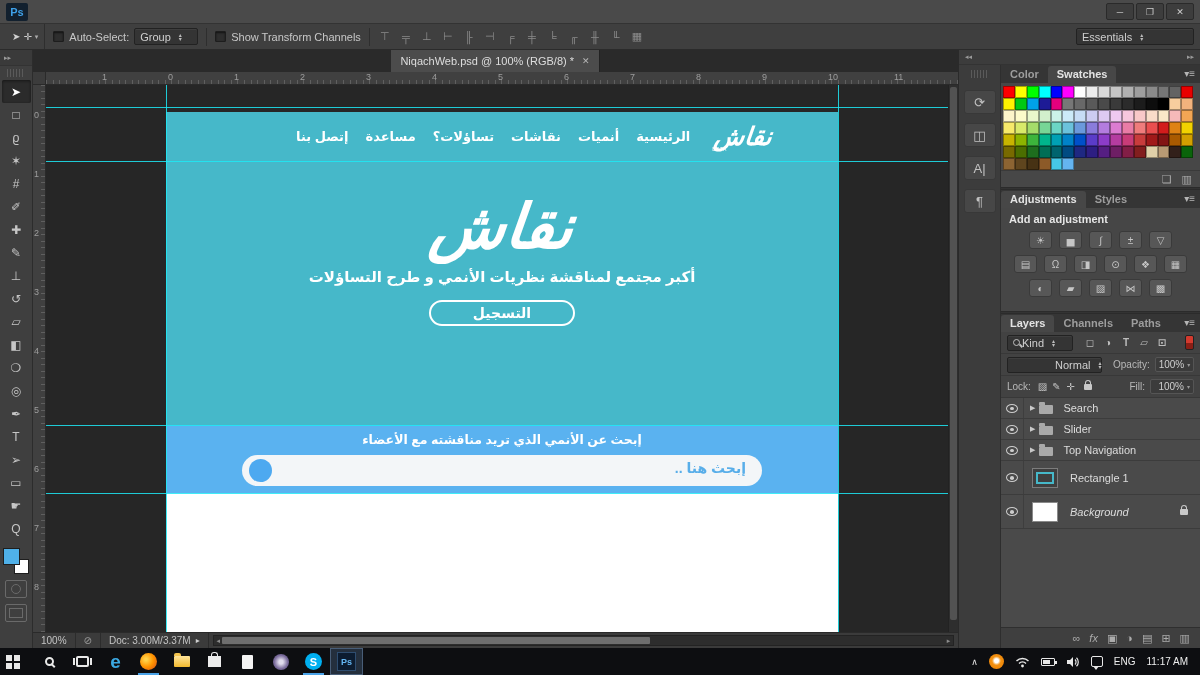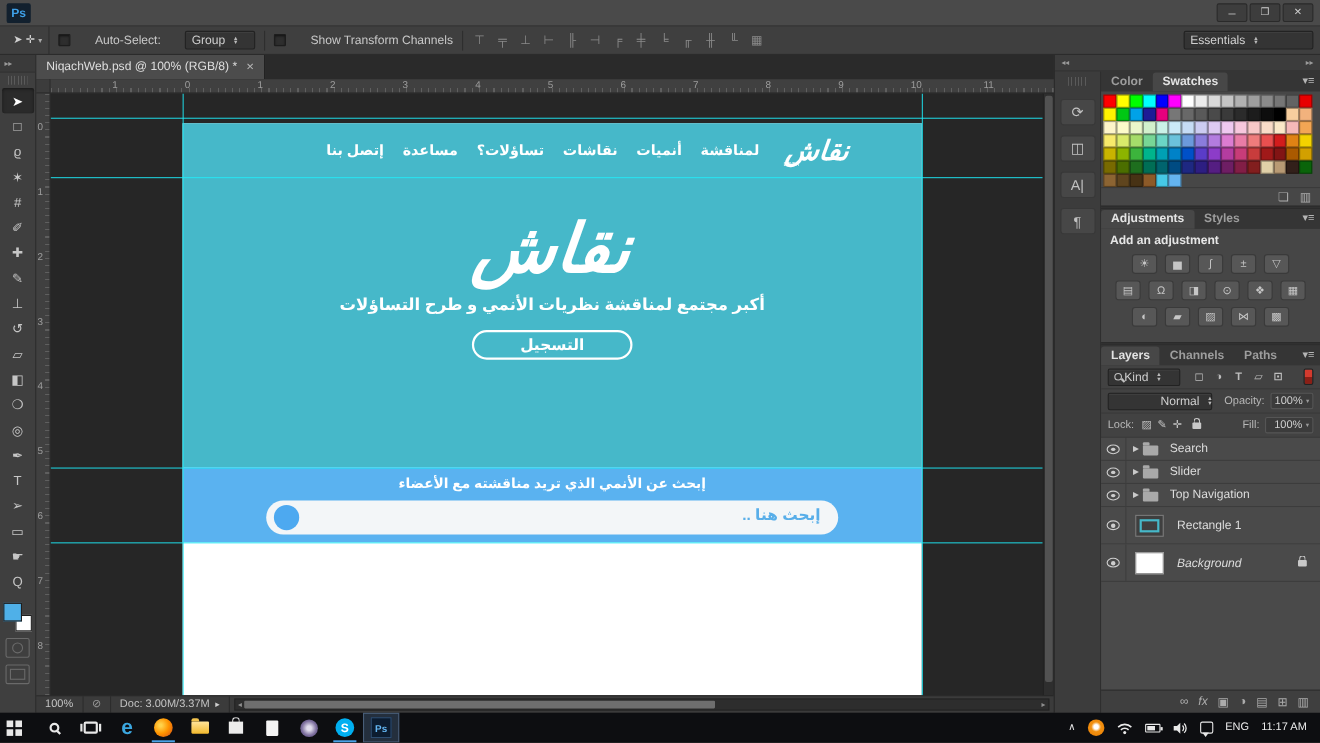--- a/index.html
+++ b/index.html
@@ -13,21 +13,21 @@
   .menu-item{color:#d6d6d6;font-size:12px;padding:3px 10px;cursor:default;}
   .win-controls{margin-left:auto;display:flex;gap:2px;}
   .winbtn{width:28px;height:17px;background:#3d3d3d;border:1px solid #2a2a2a;color:#cfcfcf;font-size:9px;display:flex;align-items:center;justify-content:center;border-radius:2px;}
 
   
   .optionsbar{height:26px;background:#3f3f3f;border-bottom:1px solid #2b2b2b;display:flex;align-items:center;padding:0 6px;gap:8px;flex:0 0 26px;font-size:11px;color:#c8c8c8;}
   .tool-preset{display:flex;align-items:center;gap:3px;padding:0 6px;border-right:1px solid #2e2e2e;height:100%;}
   .mv-glyph{color:#d0d0d0;font-size:10px;}
   .dn-arrow{font-size:7px;color:#aaa;}
   .cb{width:11px;height:11px;background:#2e2e2e;border:1px solid #1d1d1d;box-shadow:inset 0 1px 2px rgba(0,0,0,.6);border-radius:1px;}
-  .opt-group{display:flex;align-items:center;gap:22px;}
+  .opt-group{display:flex;align-items:center;gap:5px;}
   .sel{display:flex;align-items:center;background:#343434;border:1px solid #222;height:17px;padding:0 5px;color:#cfcfcf;font-size:11px;border-radius:2px;box-shadow:inset 0 1px 0 rgba(255,255,255,.05);}
   .sel .spin{display:flex;flex-direction:column;margin-left:8px;}
   .sel .spin::before{content:"▴";font-size:6px;line-height:4px;color:#bbb;}
   .sel .spin::after{content:"▾";font-size:6px;line-height:4px;color:#bbb;}
   .vsep{width:1px;height:18px;background:#2e2e2e;}
   .align-icons{display:flex;gap:7px;align-items:center;}
   .align-ico{color:#8b8b8b;font-size:11px;width:14px;text-align:center;}
   .workspace-sel{margin-left:auto;width:118px;}
 
   
@@ -43,21 +43,21 @@
   .tool.active .tglyph{color:#fff;}
   .chips{position:relative;width:26px;height:26px;margin-top:8px;}
   .chip-bg{position:absolute;right:0;bottom:0;width:15px;height:15px;background:#fff;border:1px solid #1e1e1e;}
   .chip-fg{position:absolute;left:0;top:0;width:17px;height:17px;background:#4fb0e8;border:1px solid #1e1e1e;}
   .mini-ico{width:22px;height:18px;margin-top:6px;border:1px solid #6a6a6a;border-radius:2px;position:relative;}
   .mini-ico.qmask::after{content:"";position:absolute;inset:3px 5px;border:1px solid #6a6a6a;border-radius:50%;}
   .mini-ico.smode::after{content:"";position:absolute;inset:3px;border:1px solid #6a6a6a;}
 
   
   .center{flex:1;display:flex;flex-direction:column;min-width:0;}
-  .tabbar{height:22px;background:#2a2a2a;display:flex;align-items:flex-end;flex:0 0 22px;}
+  .tabbar{height:22px;background:#2a2a2a;display:flex;align-items:flex-end;flex:0 0 22px;justify-content:center;}
   .doctab{height:22px;background:#4c4c4c;color:#dedede;font-size:11px;display:flex;align-items:center;gap:8px;padding:0 9px;border-right:1px solid #222;}
   .tab-close{color:#b5b5b5;font-size:9px;}
   .rulerrow{height:13px;display:flex;flex:0 0 13px;}
   .rcorner{width:13px;height:13px;background:#3c3c3c;border-right:1px solid #2a2a2a;border-bottom:1px solid #2a2a2a;flex:0 0 13px;}
   .hruler{flex:1;position:relative;background:#404040;border-bottom:1px solid #2a2a2a;overflow:hidden;}
   .hruler::after{content:"";position:absolute;left:0;right:0;bottom:0;height:4px;background:repeating-linear-gradient(90deg,#5f5f5f 0 1px,transparent 1px 6.6px);}
   .hnum{position:absolute;top:0;font-size:9px;color:#9d9d9d;transform:translateX(2px);}
   .canvasrow{flex:1;display:flex;min-height:0;}
   .vruler{width:13px;position:relative;background:#404040;border-right:1px solid #2a2a2a;flex:0 0 13px;overflow:hidden;}
   .vruler::after{content:"";position:absolute;top:0;bottom:0;right:0;width:4px;background:repeating-linear-gradient(180deg,#5f5f5f 0 1px,transparent 1px 6.5px);}
@@ -363,21 +363,21 @@
           </div>
         <div class="canvas" id="canvas" style="--guide: #1de9f6;">
 
           <div class="doc" dir="rtl" style="--teal: #46b8c9; --band: #5ab2f0;">
             <div class="site-nav">
               <span class="site-logo-wrap">
                 <span class="site-logo-txt">نقاش</span>
                 <span class="beta">BETA</span>
               </span>
               <div class="nav-menu" id="nav-menu">
-                  <span class="nav-item">لمناقشة</span>
+                  <span class="nav-item">الرئيسية</span>
                   <span class="nav-item">أنميات</span>
                   <span class="nav-item">نقاشات</span>
                   <span class="nav-item">تساؤلات؟</span>
                   <span class="nav-item">مساعدة</span>
                   <span class="nav-item">إتصل بنا</span>
                 </div>
             </div>
             <div class="hero">
               <div class="hero-logo">نقاش</div>
               <div class="tagline">أكبر مجتمع لمناقشة نظريات الأنمي و طرح التساؤلات</div>

